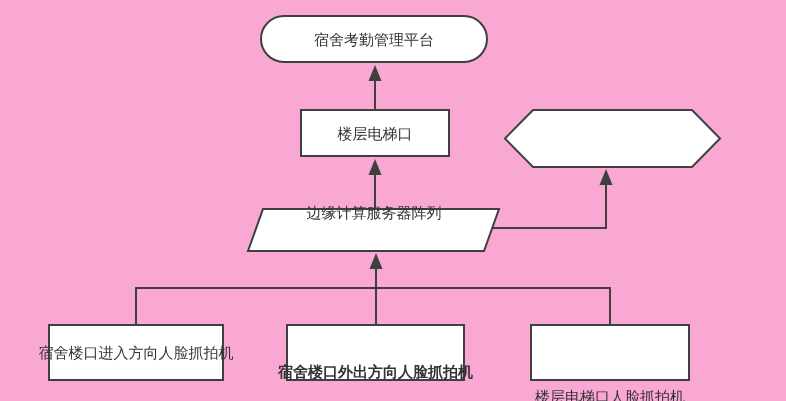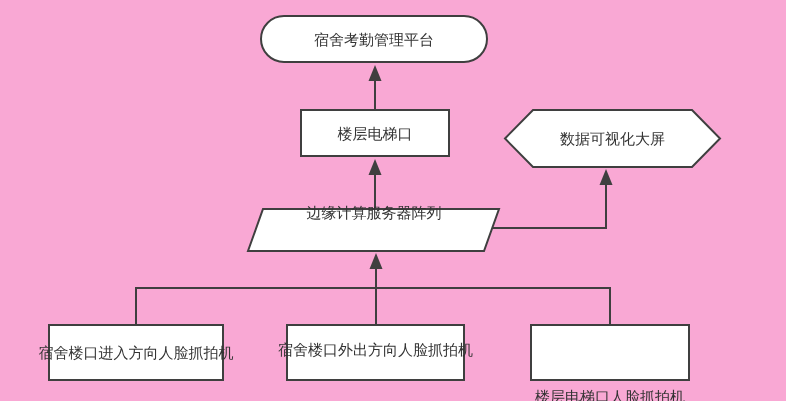--- a/index.html
+++ b/index.html
@@ -85,30 +85,29 @@
 
     <rect class="shape-stroke" x="287" y="325" width="177" height="55"></rect>
 
     <rect class="shape-stroke" x="531" y="325" width="158" height="55"></rect>
   </svg>
 
   <div class="node-label" style="left:260px; top:15px; width:228px; height:48px;">宿舍考勤管理平台</div>
 
   <div class="node-label" style="left:300px; top:109px; width:150px; height:48px;">楼层电梯口</div>
 
-  <div class="node-label" style="left:505px; top:109px; width:215px; height:59px;">数据可视化大屏</div>
 
   <div class="node-label" style="left:248px; top:190px; width:252px; height:44px;">边缘计算服务器阵列</div>
 
   <div class="node-label two-line" style="left:48px; top:324px; width:176px; height:57px;">
     <span>宿舍楼口进入方向</span>
     <span>人脸抓拍机</span>
   </div>
 
-  <div class="node-label two-line" style="left:286px; top:320px; width:179px; height:58px;">
+  <div class="node-label two-line" style="left:286px; top:342px; width:179px; height:58px;font-weight:bold;">
     <span>宿舍楼口外出方向</span>
     <span>人脸抓拍机</span>
   </div>
 
   <div class="node-label two-line" style="left:530px; top:324px; width:160px; height:57px;margin-top:44px;">
     <span>楼层电梯口</span>
     <span>人脸抓拍机</span>
   </div>
 
 </div>

